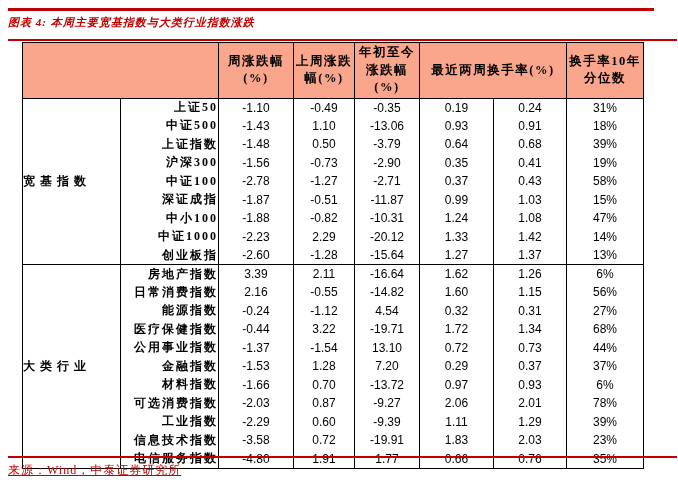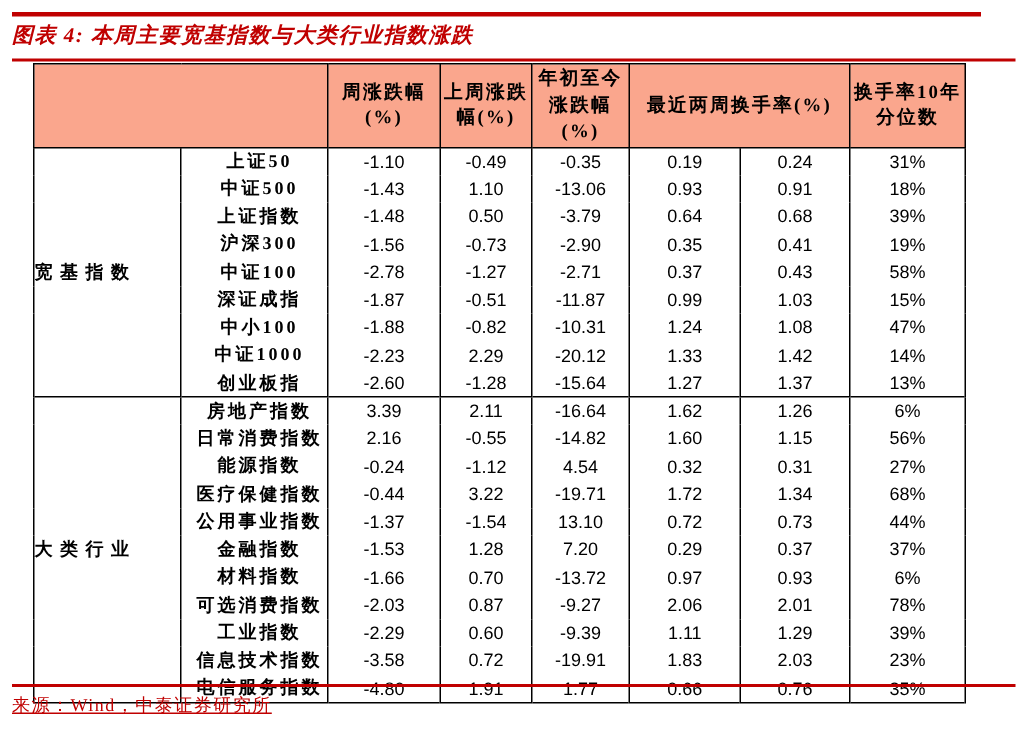--- a/index.html
+++ b/index.html
@@ -10,21 +10,21 @@
     font-family: "Liberation Serif", serif;
     color: #000;
     overflow: hidden;
   }
   .top-rule {
     position: absolute; left: 8px; top: 8px;
     width: 646px; height: 3px; background: #C00000;
   }
   .fig-title {
     position: absolute; left: 8px; top: 15px;
-    font-size: 14px; font-weight: bold; font-style: italic;
+    font-size: 11px; font-weight: bold; font-style: italic;
     color: #C00000; letter-spacing: 1px; white-space: nowrap;
   }
   .title-rule {
     position: absolute; left: 8px; top: 39px;
     width: 669px; height: 2px; background: #C00000;
   }
   table.perf {
     position: absolute; left: 22px; top: 42px;
     width: 621px;
     border-collapse: collapse; table-layout: fixed;
@@ -45,21 +45,21 @@
     border-top: none; border-bottom: none;
     vertical-align: middle;
     font-size: 12px;
   }
   table.perf tbody tr.section-start td { border-top: 1px solid #000; }
   td.cat {
     text-align: left; font-weight: bold; letter-spacing: 5px;
     font-size: 12.5px;
   }
   td.name {
-    text-align: center; padding-left: 7px;
+    text-align: right; padding-left: 7px;
     font-weight: bold; letter-spacing: 2px;
     white-space: nowrap;
   }
   td.num {
     text-align: center;
     font-family: "Liberation Sans", sans-serif;
     font-size: 12px; letter-spacing: 0;
   }
   .bottom-rule {
     position: absolute; left: 8px; top: 456px;

